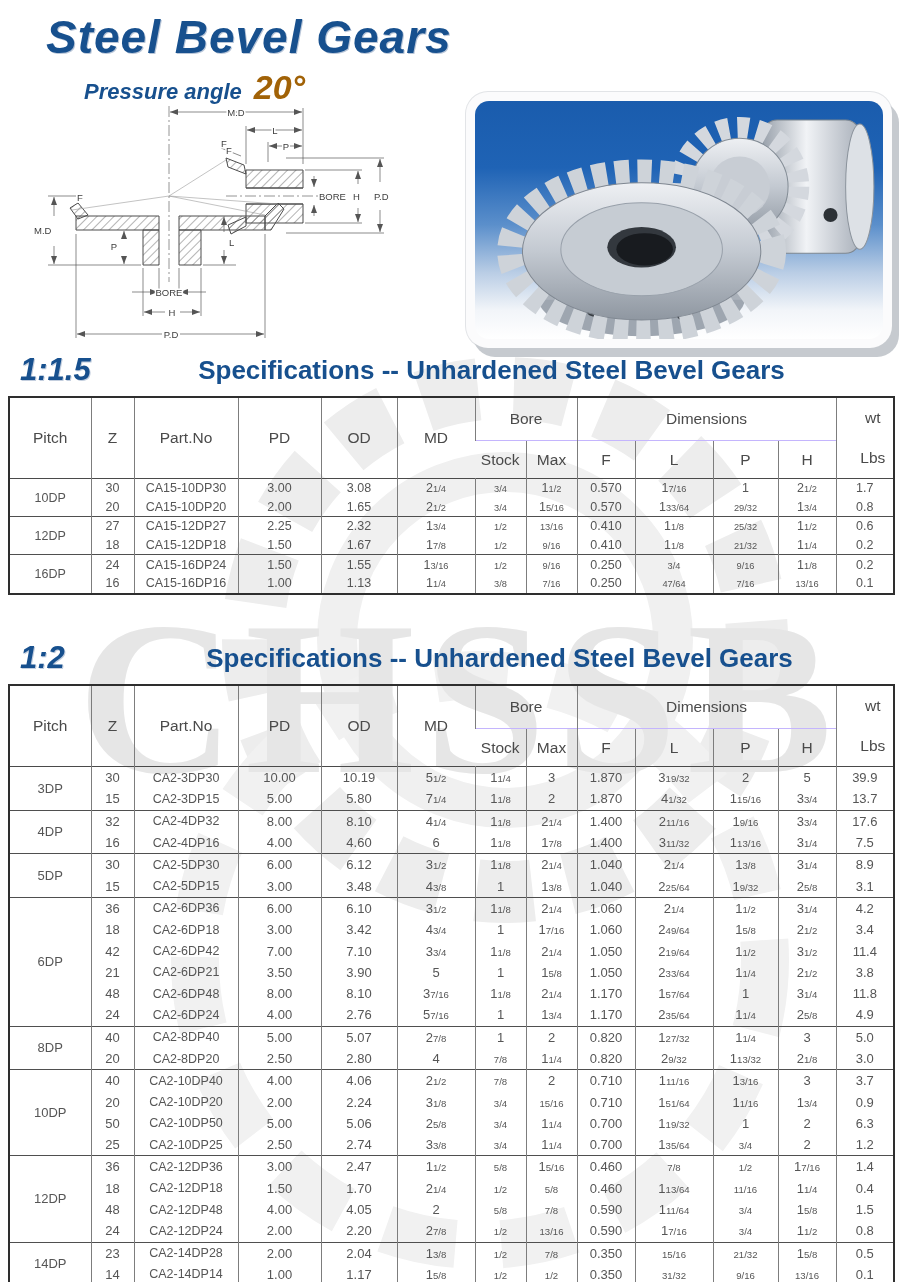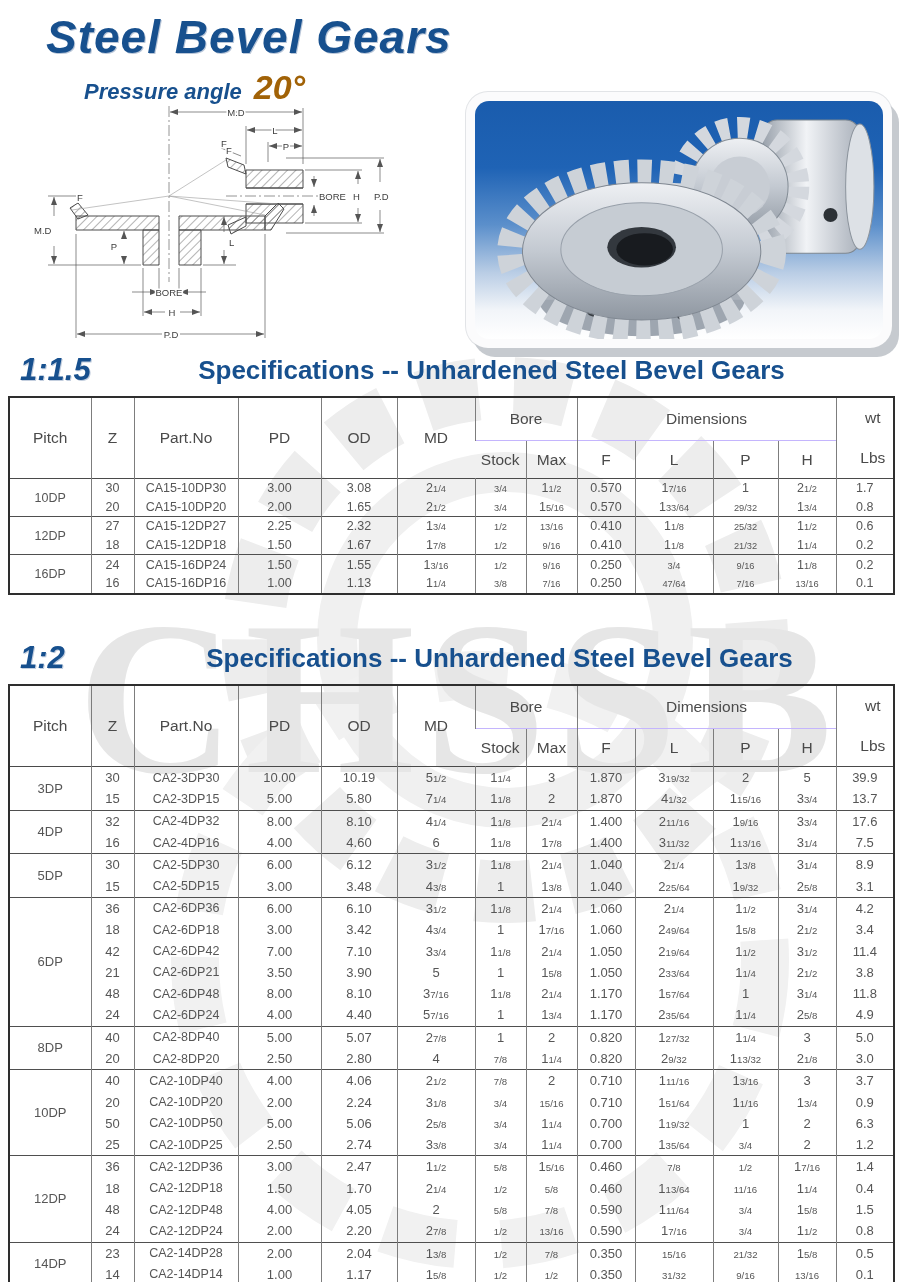--- a/index.html
+++ b/index.html
@@ -557,21 +557,21 @@
             <td>1.170</td>
             <td>1<span class="fr">57/64</span></td>
             <td>1</td>
             <td>3<span class="fr">1/4</span></td>
             <td>11.8</td>
           </tr>
           <tr>
             <td>24</td>
             <td class="partno">CA2-6DP24</td>
             <td>4.00</td>
-            <td>4.40</td>
+            <td>2.76</td>
             <td>5<span class="fr">7/16</span></td>
             <td>1</td>
             <td>1<span class="fr">3/4</span></td>
             <td>1.170</td>
             <td>2<span class="fr">35/64</span></td>
             <td>1<span class="fr">1/4</span></td>
             <td>2<span class="fr">5/8</span></td>
             <td>4.9</td>
           </tr>
           <tr class="gsep">

